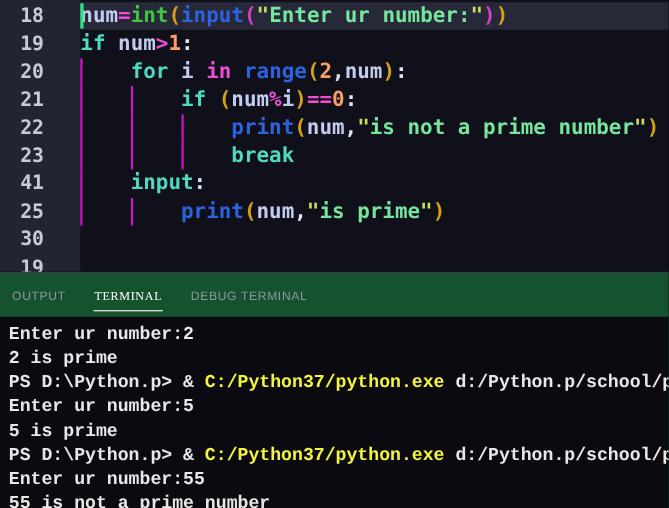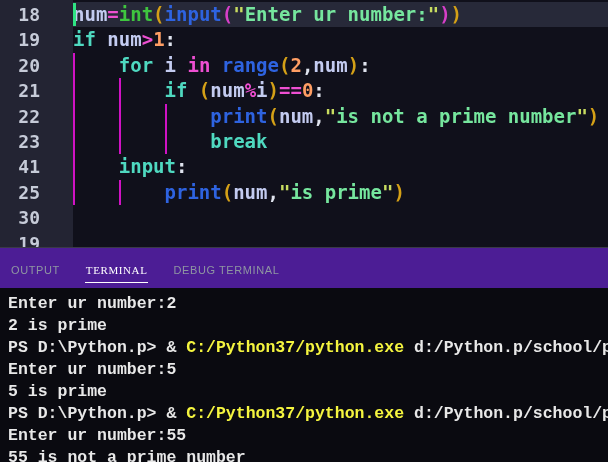--- a/index.html
+++ b/index.html
@@ -21,21 +21,21 @@
     font-size:18px;font-weight:bold;color:#c6cbd8;
   }
   .code{
     position:absolute;left:73px;right:0;top:0;bottom:0;z-index:1;
     font-size:19px;font-weight:bold;white-space:pre;line-height:25.4px;
   }
   .eline.active .code{background:#272939;}
   .cursor{position:absolute;left:0;top:1px;bottom:1px;width:2.5px;background:#2fe383;}
   .guide{position:absolute;top:0;bottom:0;width:2px;background:#d012c4;}
   
-  .panel{height:215px;box-sizing:border-box;border-top:1px solid #3a3a47;background:#4c1d95;}
+  .panel{height:215px;box-sizing:border-box;border-top:1px solid #3a3a47;background:#14532d;}
   .tabbar{
     height:40px;box-sizing:border-box;display:flex;align-items:center;
     padding-left:10px;gap:24px;
     font-family:"Liberation Sans",sans-serif;
   }
   .tab{
     font-size:11px;letter-spacing:0.6px;color:#8f96a2;
     padding:10px 1px 6px;border-bottom:1.5px solid transparent;cursor:default;
   }
   .tab.active{color:#ffffff;border-bottom-color:#ffffff;font-family:Liberation Serif, serif;}

